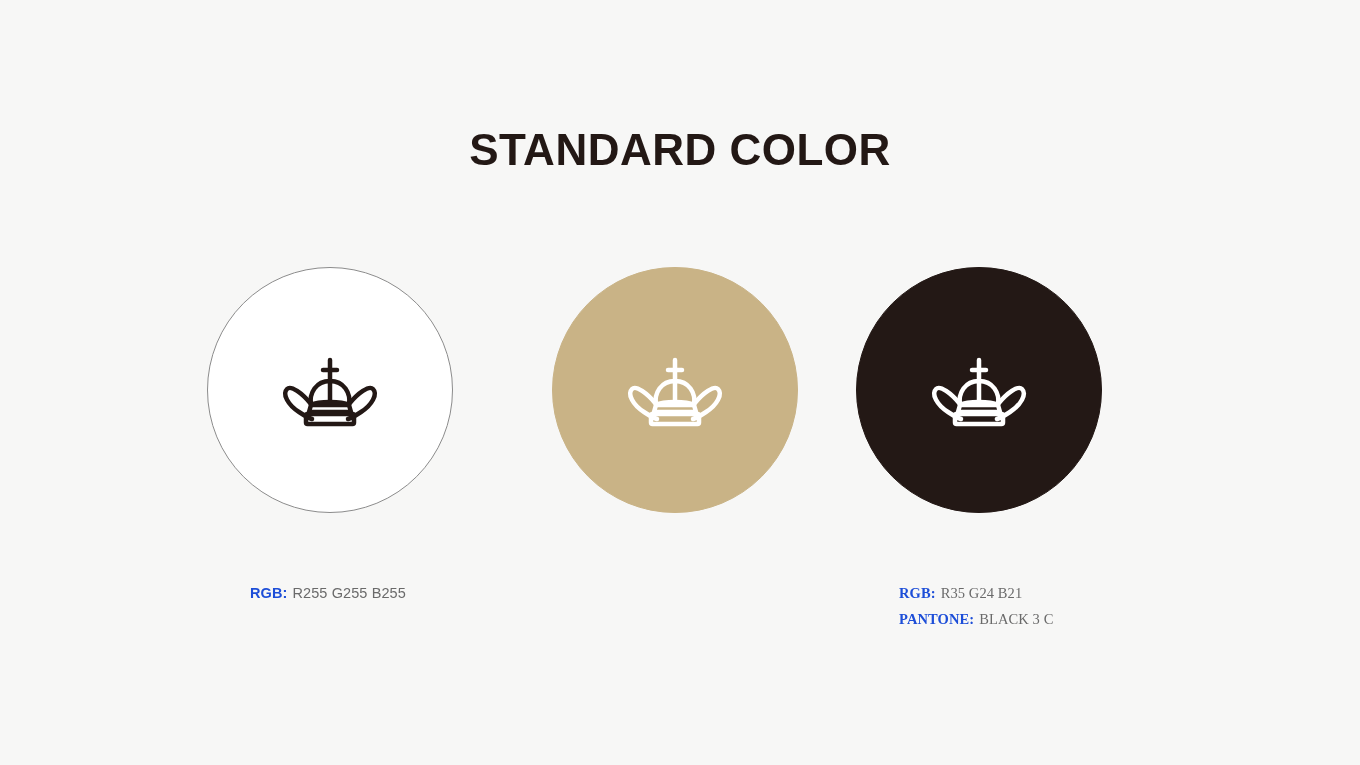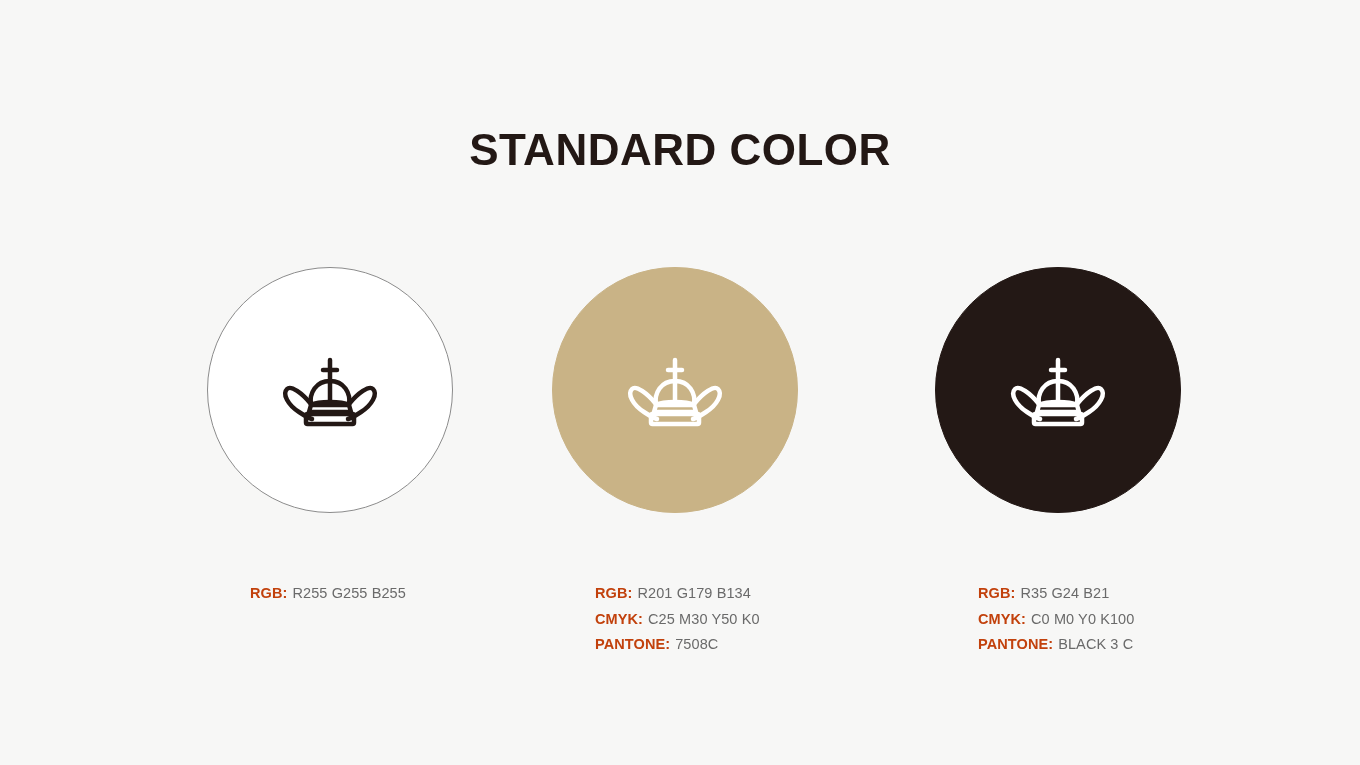--- a/index.html
+++ b/index.html
@@ -46,21 +46,21 @@
     height: 420px;
   }
   .swatch {
     position: absolute;
     top: 0;
     width: 280px;
     height: 420px;
   }
   .swatch-1 { left: 190px; }
   .swatch-2 { left: 535px; }
-  .swatch-3 { left: 918px; }
+  .swatch-3 { left: 839px; font-family: Liberation Serif, serif; }
 
   .circle {
     position: absolute;
     top: 2px;
     left: 17px;
     width: 246px;
     height: 246px;
     border-radius: 50%;
     display: flex;
     align-items: center;
@@ -94,21 +94,21 @@
     width: 300px;
   }
   .spec-line {
     font-size: 14.5px;
     line-height: 25.5px;
     white-space: nowrap;
     color: #58595b;
   }
   .spec-label {
     font-weight: bold;
-    color: #c2410c;
+    color: #1d4ed8;
     letter-spacing: 0.1px;
   }
   .spec-value {
     color: #6a6a6a;
     margin-left: 5px;
     letter-spacing: 0.1px;
     margin-top: 12px;
   }
 </style>
 </head>
@@ -148,31 +148,20 @@
             <path d="M100 8 L100 92"></path>
             <path d="M86 28 L114 28"></path>
             <path d="M62 98 C58 74 72 50 100 50 C128 50 142 74 138 98 Z"></path>
             <path d="M62 96 C44 74 22 58 14 66 C4 76 16 98 38 112 C50 120 58 124 64 126"></path>
             <path d="M138 96 C156 74 178 58 186 66 C196 76 184 98 162 112 C150 120 142 124 136 126"></path>
             <path d="M62 98 C70 94 84 92 100 92 C116 92 130 94 138 98 L142 112 L58 112 Z"></path>
             <rect x="52" y="116" width="96" height="20" rx="3"></rect>
           </g>
         </svg>
       </div>
-      <div class="specs">
-        <div class="spec-line">
-          <span class="spec-label">RGB:</span><span class="spec-value">R201 G179 B134</span>
-        </div>
-        <div class="spec-line">
-          <span class="spec-label">CMYK:</span><span class="spec-value">C25 M30 Y50 K0</span>
-        </div>
-        <div class="spec-line">
-          <span class="spec-label">PANTONE:</span><span class="spec-value">7508C</span>
-        </div>
-      </div>
     </div>
 
     <div class="swatch swatch-3">
       <div class="circle dark">
         <svg class="crown-logo" viewBox="0 0 200 144">
           <g fill="none" stroke="#ffffff" stroke-width="9" stroke-linejoin="round" stroke-linecap="round">
             <path d="M100 8 L100 92"></path>
             <path d="M86 28 L114 28"></path>
             <path d="M62 98 C58 74 72 50 100 50 C128 50 142 74 138 98 Z"></path>
             <path d="M62 96 C44 74 22 58 14 66 C4 76 16 98 38 112 C50 120 58 124 64 126"></path>
@@ -180,22 +169,19 @@
             <path d="M62 98 C70 94 84 92 100 92 C116 92 130 94 138 98 L142 112 L58 112 Z"></path>
             <rect x="52" y="116" width="96" height="20" rx="3"></rect>
           </g>
         </svg>
       </div>
       <div class="specs">
         <div class="spec-line">
           <span class="spec-label">RGB:</span><span class="spec-value">R35 G24 B21</span>
         </div>
         <div class="spec-line">
-          <span class="spec-label">CMYK:</span><span class="spec-value">C0 M0 Y0 K100</span>
-        </div>
-        <div class="spec-line">
           <span class="spec-label">PANTONE:</span><span class="spec-value">BLACK 3 C</span>
         </div>
       </div>
     </div>
 
   </div>
 </div>
 
 </body></html>

